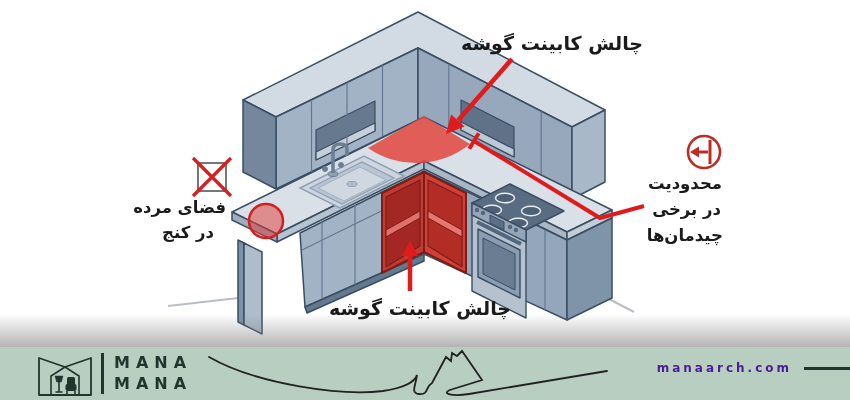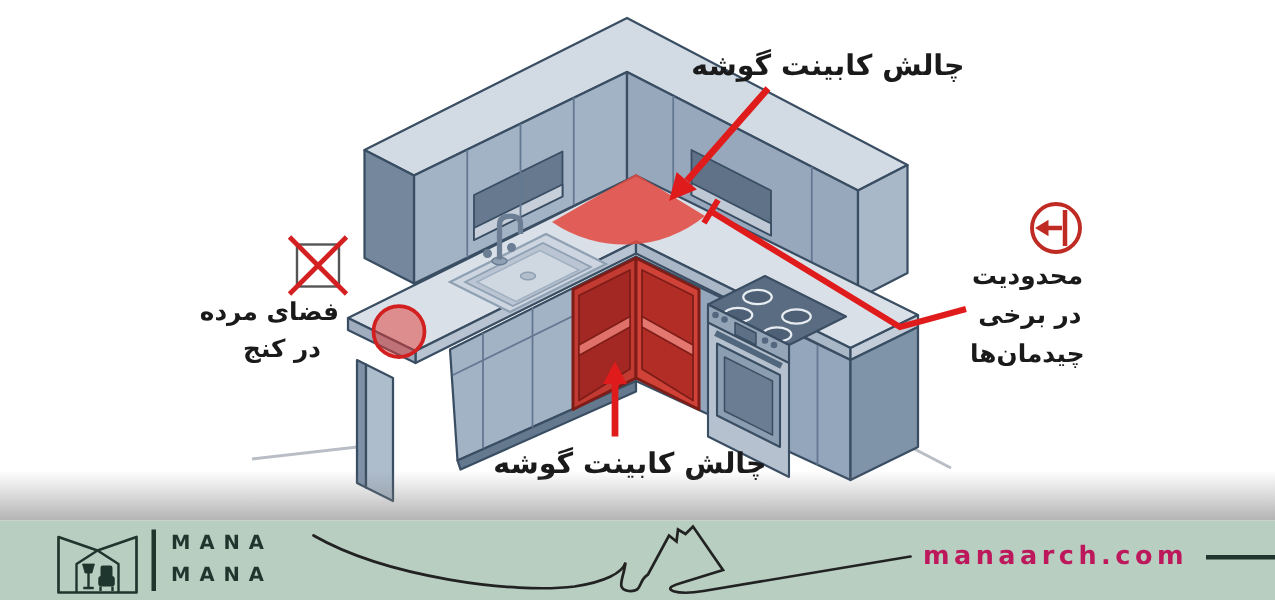--- a/index.html
+++ b/index.html
@@ -14,27 +14,27 @@
     position:absolute;left:0;top:314px;width:850px;height:33px;
     background:linear-gradient(to bottom, rgba(130,130,130,0), rgba(125,125,125,0.58));
   }
   .footer{
     position:absolute;left:0;top:347px;width:850px;height:53px;
     background:#b7cec1;color:#1e362d;
   }
   .footer-logo{position:absolute;left:36px;top:4px;width:58px;height:46px;}
   .brand-divider{position:absolute;left:101px;top:6px;width:2.5px;height:41px;background:#1e362d;}
   .brand-text{
-    position:absolute;left:114px;top:5px;line-height:21px;font-size:13px;font-weight:700;
+    position:absolute;left:114px;top:5px;line-height:21px;font-size:16px;font-weight:700;
     letter-spacing:6px;color:#1e362d;font-family:"DejaVu Sans",sans-serif;
   }
   .footer-sketch{position:absolute;left:203px;top:0px;width:412px;height:53px;}
   .website-wrap{position:absolute;right:0;top:14px;display:flex;align-items:center;}
   .website-text{
-    font-size:17px;font-weight:700;letter-spacing:3px;color:#be185d;
+    font-size:12px;font-weight:700;letter-spacing:3px;color:#4c1d95;
     font-family:"DejaVu Sans",sans-serif;
   }
   .website-dash{display:inline-block;width:46px;height:3px;background:#1e362d;margin-left:12px;}
 </style>
 </head>
 <body>
 
 <div class="stage">
 <svg width="850" height="347" viewBox="0 0 850 347" xmlns="http://www.w3.org/2000/svg">
 

